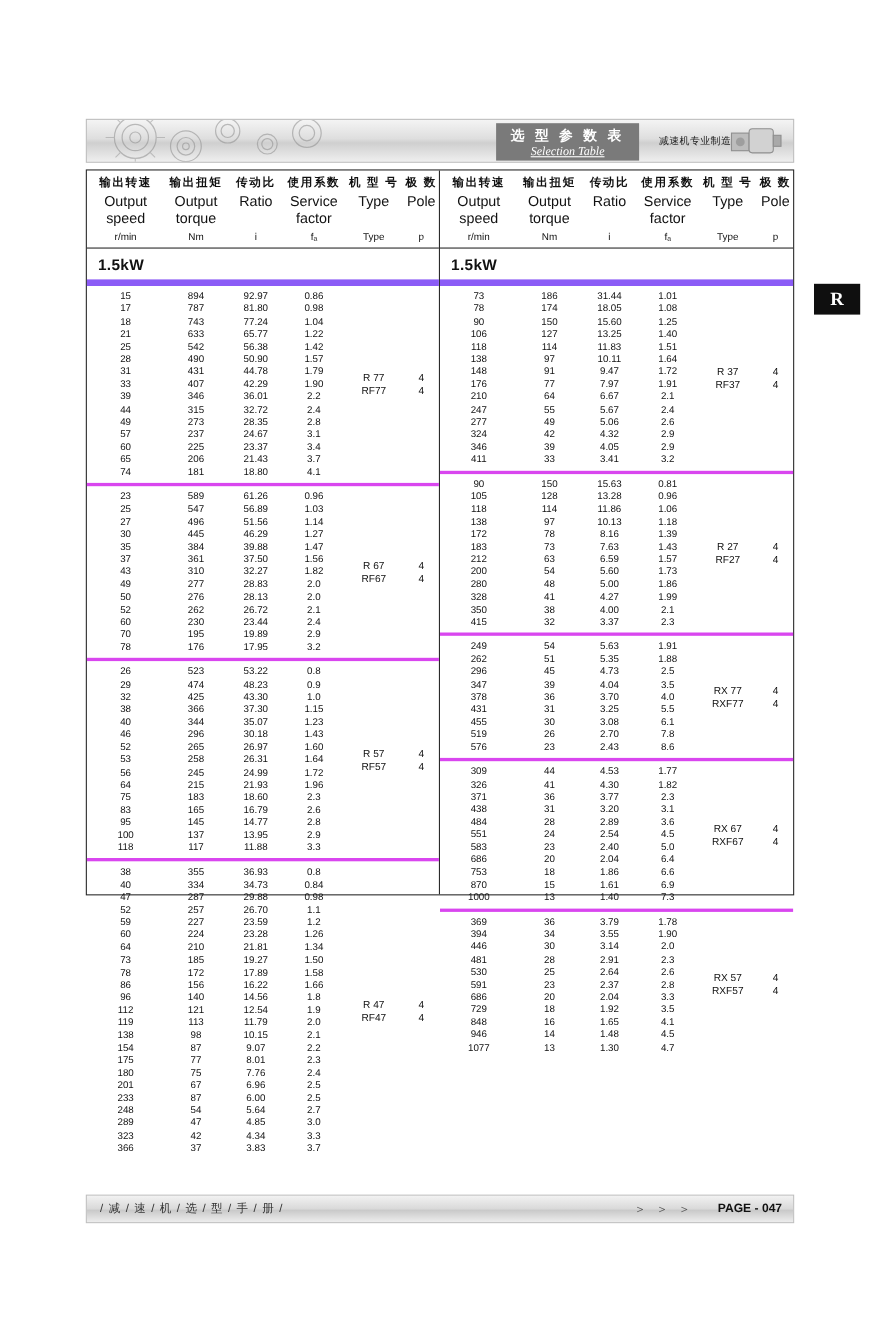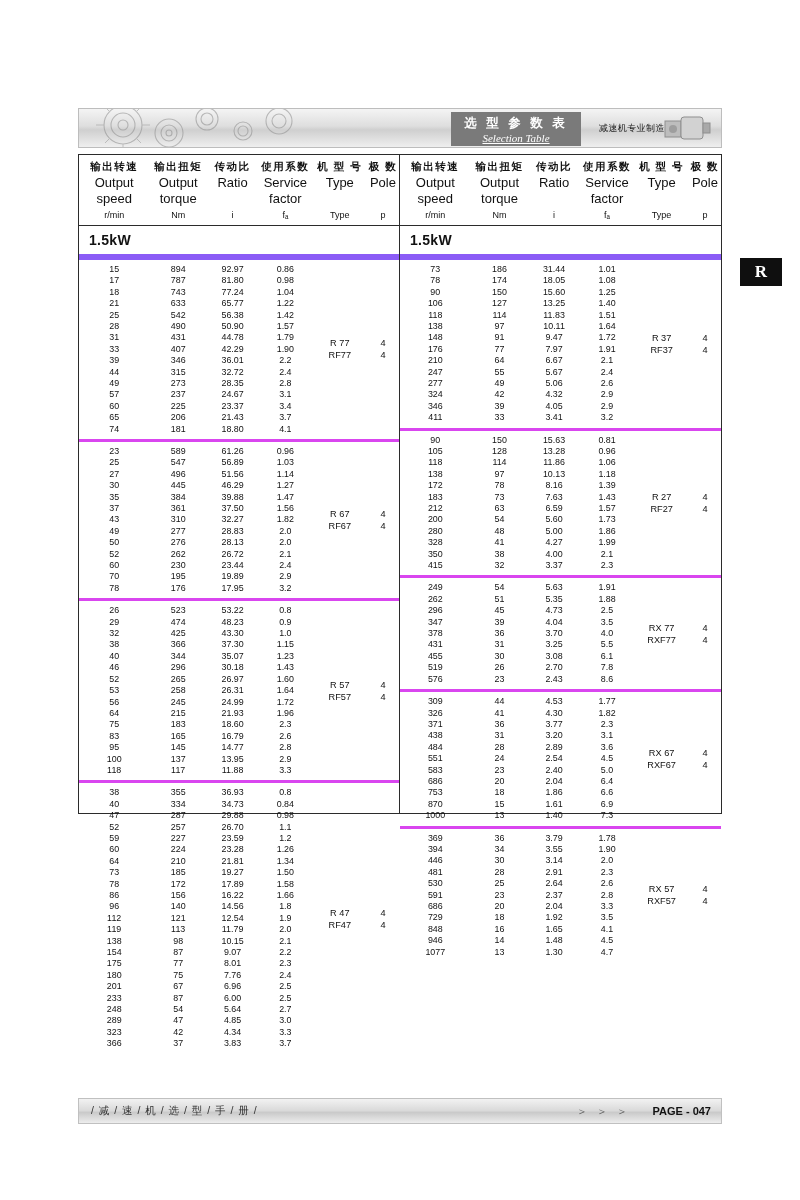--- a/index.html
+++ b/index.html
@@ -91,21 +91,21 @@
   
   .rtab {
     position:absolute; right:18px; top:258px;
     width:42px; height:28px; background:#0f0f0f; color:#fff;
     font-size:17px; font-weight:bold; text-align:center; line-height:28px;
     font-family:"Liberation Serif", serif;
   }
 
   
   .footer {
-    position:absolute; left:78px; bottom:76px; width:644px; height:26px;
+    position:absolute; left:78px; bottom:88px; width:644px; height:26px;
     background: linear-gradient(to bottom,#f2f2f2,#d9d9d9 50%,#c9c9c9 55%,#ededed);
     border:1px solid #c0c0c0;
     display:flex; align-items:center;justify-content:flex-end;
   }
   .footleft { font-size:10.5px; letter-spacing:1px; margin-left:12px; color:#333; }
   .footarrows { margin-left:auto; font-size:11px; color:#555; letter-spacing:3px; }
   .footpage {
     margin-left:22px; margin-right:10px;
     font-size:11px; font-weight:bold; color:#111;
   }

